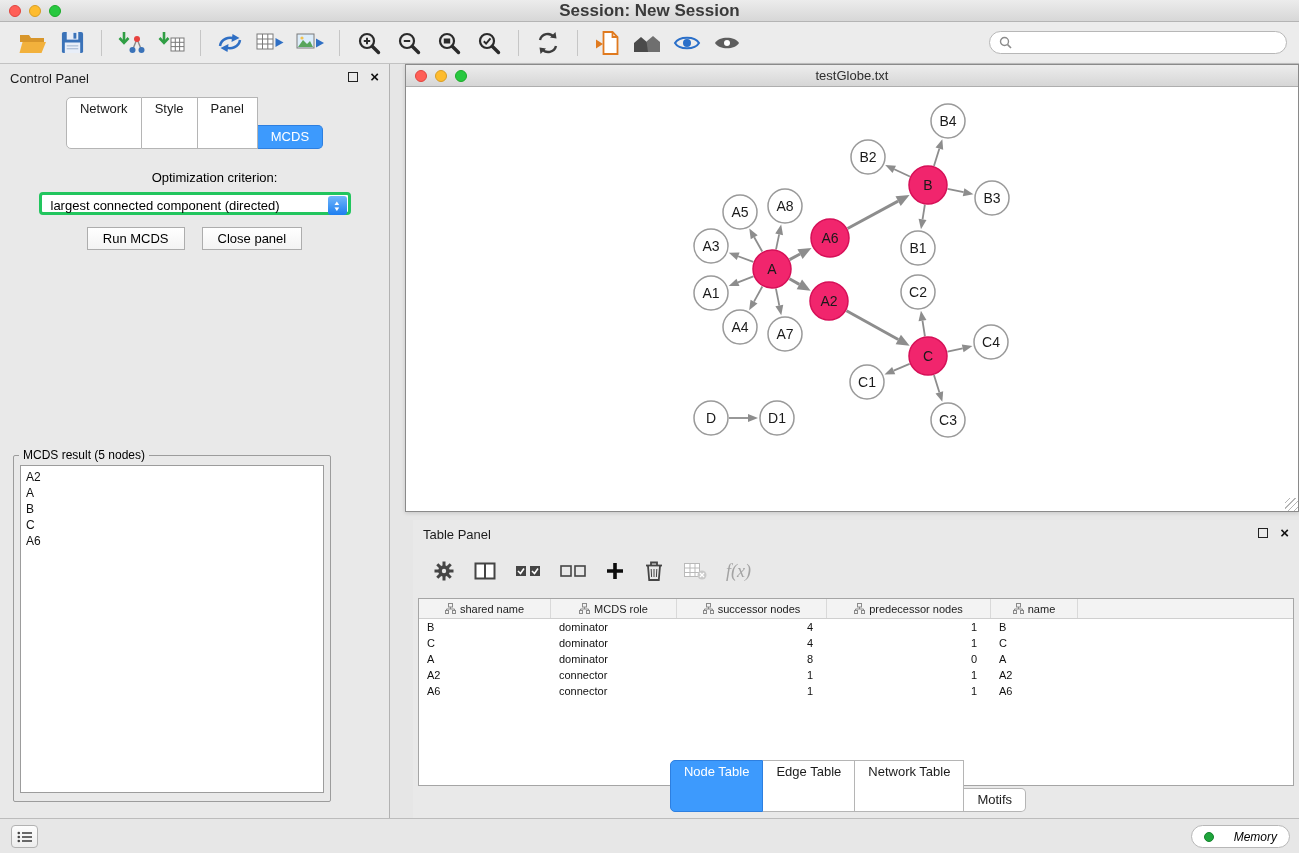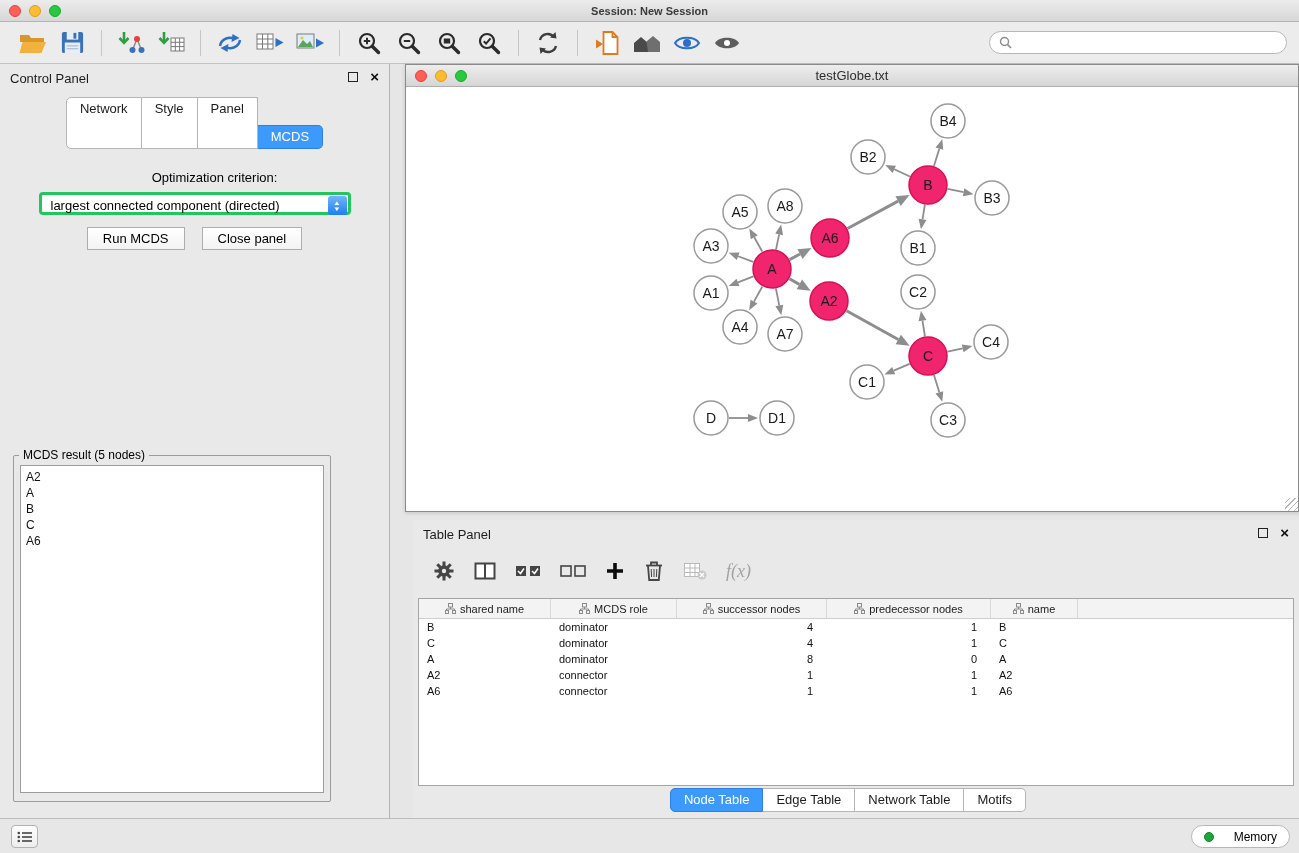--- a/index.html
+++ b/index.html
@@ -6,21 +6,21 @@
   html,body{width:1299px;height:853px;}
   body{position:relative;font-family:"Liberation Sans",sans-serif;background:#e6e6e6;overflow:hidden;color:#111;}
 
   
   .titlebar{position:absolute;left:0;top:0;width:1299px;height:22px;background:linear-gradient(#ececec,#d7d7d7);border-bottom:1px solid #b4b4b4;}
   .traffic{position:absolute;left:9px;top:5px;display:flex;gap:8px;}
   .tl{width:12px;height:12px;border-radius:50%;display:inline-block;}
   .tl.red{background:#ff5f57;border:1px solid #e0443e;}
   .tl.yellow{background:#febc2e;border:1px solid #d89e24;}
   .tl.green{background:#28c840;border:1px solid #1aab29;}
-  .titlebar .title{text-align:center;line-height:22px;font-size:11px;color:#3a3a3a;font-weight:bold;}
+  .titlebar .title{text-align:center;line-height:22px;font-size:17px;color:#3a3a3a;font-weight:bold;}
 
   
   .toolbar{position:absolute;left:0;top:22px;width:1299px;height:42px;background:#ececec;border-bottom:1px solid #c2c2c2;display:flex;align-items:center;padding:0 12px;}
   .tb-btn{width:40px;height:34px;display:flex;align-items:center;justify-content:center;border-radius:4px;flex:0 0 auto;}
   .tb-sep{width:1px;height:26px;background:#c6c6c6;margin:0 9px;flex:0 0 auto;}
   .search-wrap{margin-left:auto;width:298px;height:23px;border:1px solid #b7b7b7;border-radius:12px;background:#fff;display:flex;align-items:center;padding:0 9px;gap:5px;}
   .search-wrap input{border:none;outline:none;flex:1;font-size:12px;background:transparent;font-family:"Liberation Sans",sans-serif;}
 
   
   .control-panel{position:absolute;left:0;top:64px;width:390px;height:754px;background:#e9e9e9;border-right:1px solid #b2b2b2;}
@@ -57,26 +57,26 @@
   .table-panel{position:absolute;left:413px;top:520px;width:886px;height:298px;background:#e9e9e9;}
   .tp-toolbar{display:flex;align-items:center;gap:19px;padding:8px 0 6px 20px;height:44px;}
   .tp-tool{display:flex;align-items:center;justify-content:center;}
   .fx-label{font-family:"Liberation Serif",serif;font-style:italic;font-size:18px;color:#a3a3a3;}
   .tp-table{position:absolute;left:5px;top:78px;width:876px;height:188px;background:#fff;border:1px solid #a5a5a5;overflow:hidden;}
   .tp-head{display:flex;background:#f3f3f3;border-bottom:1px solid #cfcfcf;height:20px;}
   .th-cell{font-size:11px;display:flex;align-items:center;justify-content:center;gap:4px;border-right:1px solid #d9d9d9;color:#1c1c1c;overflow:hidden;}
   .th-fill{flex:1;border-right:none;}
   .tp-row{display:flex;height:16px;}
   .tp-cell{font-size:11px;line-height:16px;padding:0 14px 0 8px;white-space:nowrap;overflow:hidden;}
-  .tp-tabs-row{position:absolute;left:0;right:16px;bottom:6px;align-items:flex-end;}
+  .tp-tabs-row{position:absolute;left:0;right:16px;bottom:6px;}
 
   
   .statusbar{position:absolute;left:0;top:818px;width:1299px;height:35px;background:#e7e7e7;border-top:1px solid #bcbcbc;}
   .sb-left-btn{position:absolute;left:11px;top:6px;width:27px;height:23px;border:1px solid #b2b2b2;border-radius:4px;background:linear-gradient(#fdfdfd,#ededed);display:flex;align-items:center;justify-content:center;}
-  .memory-btn{position:absolute;right:9px;top:6px;height:23px;border:1px solid #b7b7b7;border-radius:12px;background:#fff;display:flex;align-items:center;gap:20px;padding:0 12px;font-size:12px;color:#000;}
+  .memory-btn{position:absolute;right:9px;top:6px;height:23px;border:1px solid #b7b7b7;border-radius:12px;background:#fff;display:flex;align-items:center;gap:20px;padding:0 12px;font-size:12px;color:#000;font-style:italic;}
   .mem-dot{width:10px;height:10px;border-radius:50%;background:#1fa53c;border:1px solid #13832c;}
 </style>
 </head>
 <body>
 
 <div class="titlebar">
   <div class="traffic">
     <span class="tl red"></span>
     <span class="tl yellow"></span>
     <span class="tl green"></span>

